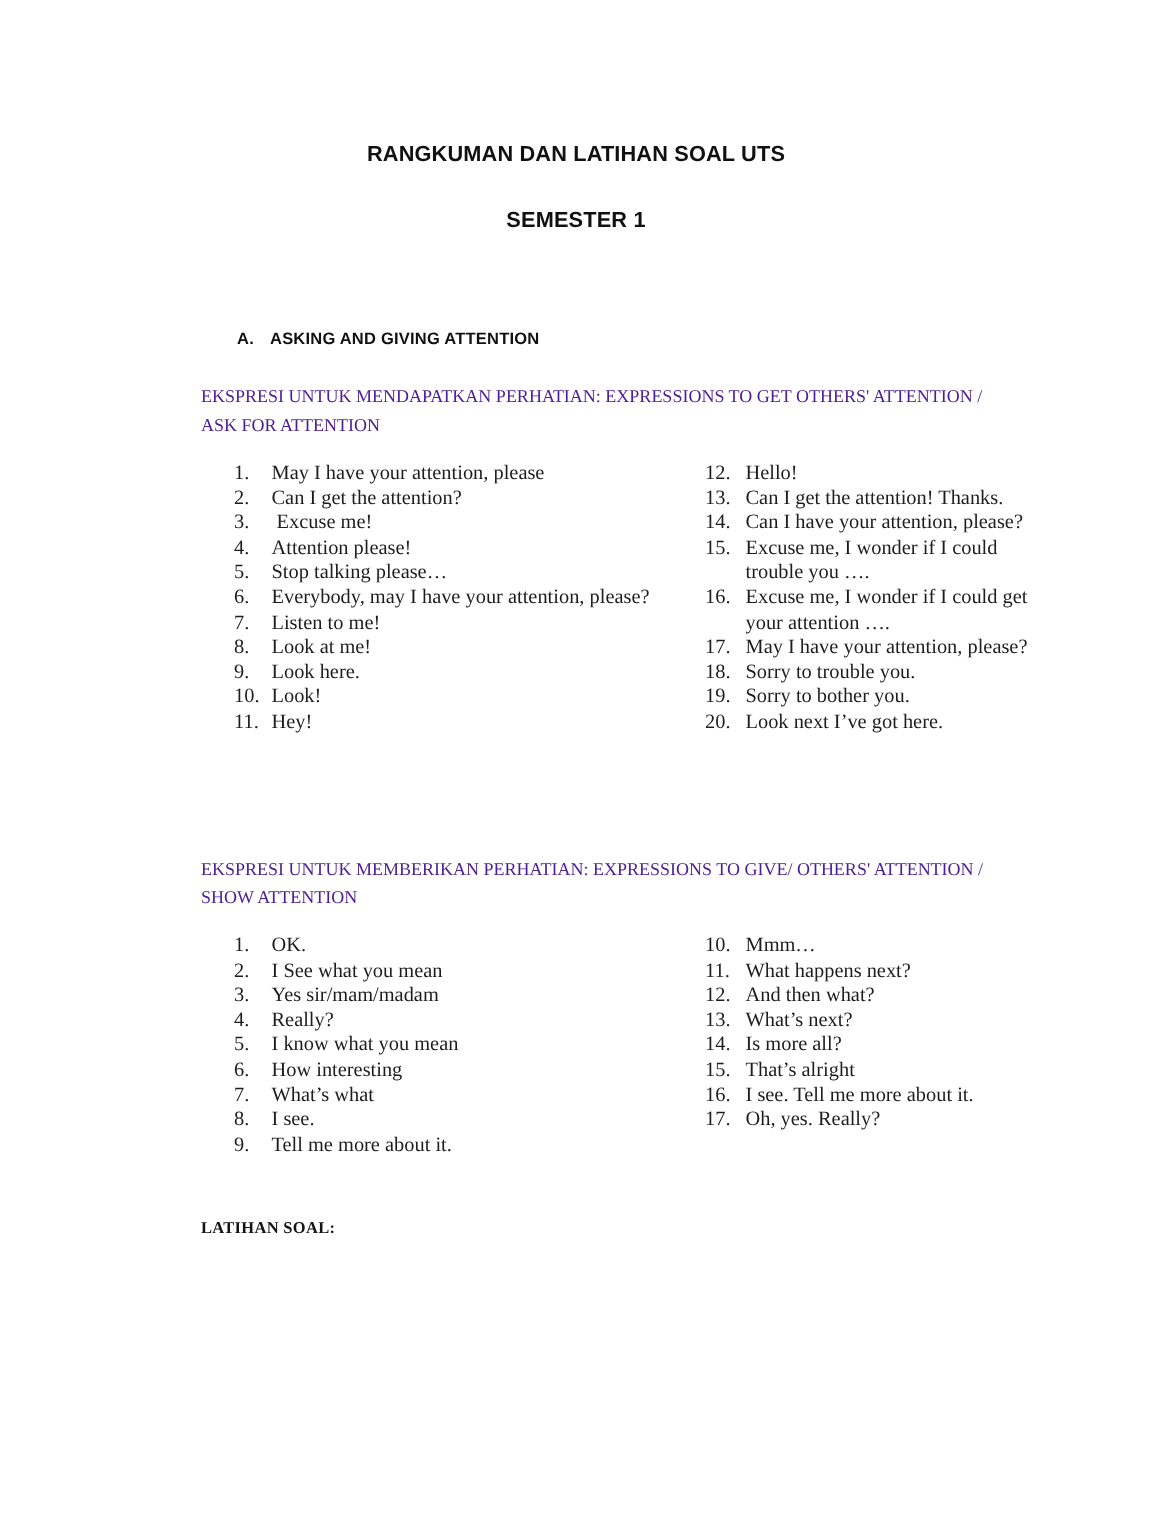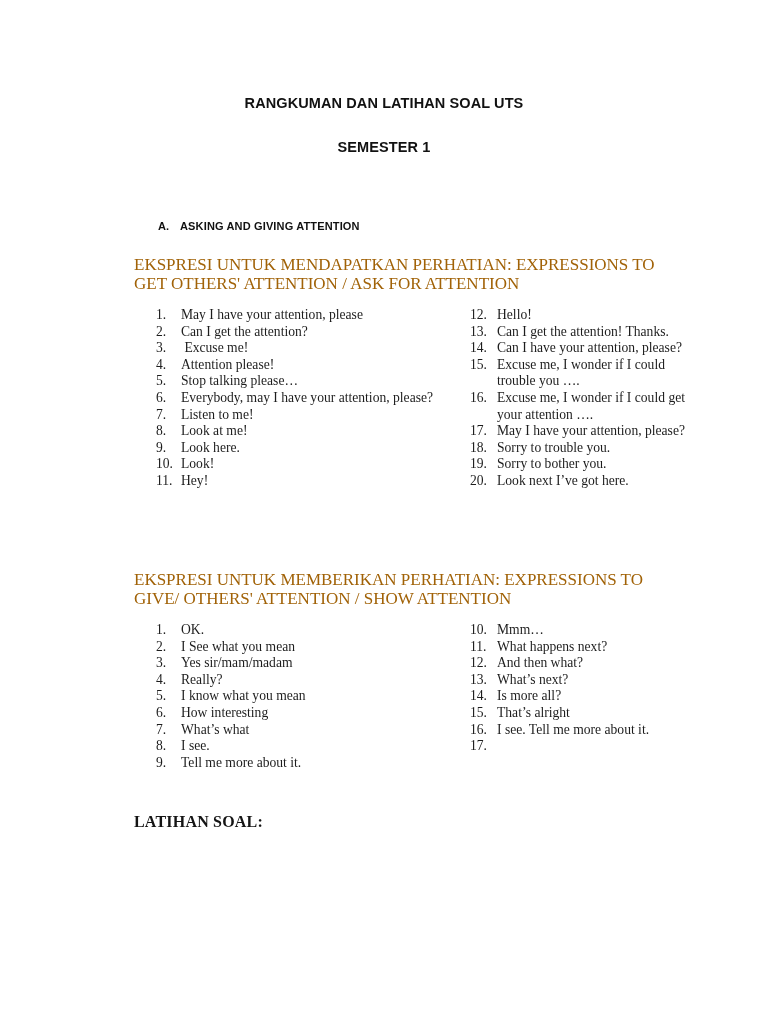--- a/index.html
+++ b/index.html
@@ -69,23 +69,23 @@
   .section-title {
     white-space: nowrap;
   }
 
   
   .label-para {
     position: absolute;
     left: 134px;
     width: 530px;
     font-family: "Liberation Serif", "DejaVu Serif", serif;
-    font-size: 17px;
+    font-size: 12px;
     line-height: 19px;
-    color: #a16207;
+    color: #4c1d95;
   }
   #label-1 { top: 255px; }
   #label-2 { top: 570px; }
 
   
   .list-block {
     position: absolute;
   }
   #list-1 { left: 0; top: 307px; width: 768px; }
   #list-2 { left: 0; top: 622px; width: 768px; }
@@ -126,21 +126,21 @@
     white-space: pre-wrap;
   }
 
   
   .latihan {
     position: absolute;
     left: 134px;
     top: 813px;
     font-family: "Liberation Serif", "DejaVu Serif", serif;
     font-weight: bold;
-    font-size: 16px;
+    font-size: 11px;
     letter-spacing: 0.2px;
     color: #141414;
   }
 </style>
 </head>
 <body>
 
 <div class="page">
 
   <div class="title-block">
@@ -314,20 +314,21 @@
           <li>
             <span class="li-num">15.</span>
             <span class="li-text">That’s alright</span>
           </li>
           <li>
             <span class="li-num">16.</span>
             <span class="li-text">I see. Tell me more about it.</span>
           </li>
           <li>
             <span class="li-num">17.</span>
+            <span class="li-text">Oh, yes. Really?</span>
           </li>
         </ol>
     </div>
   </div>
 
   <div class="latihan">LATIHAN SOAL:</div>
 
 </div>
 
 </body></html>

